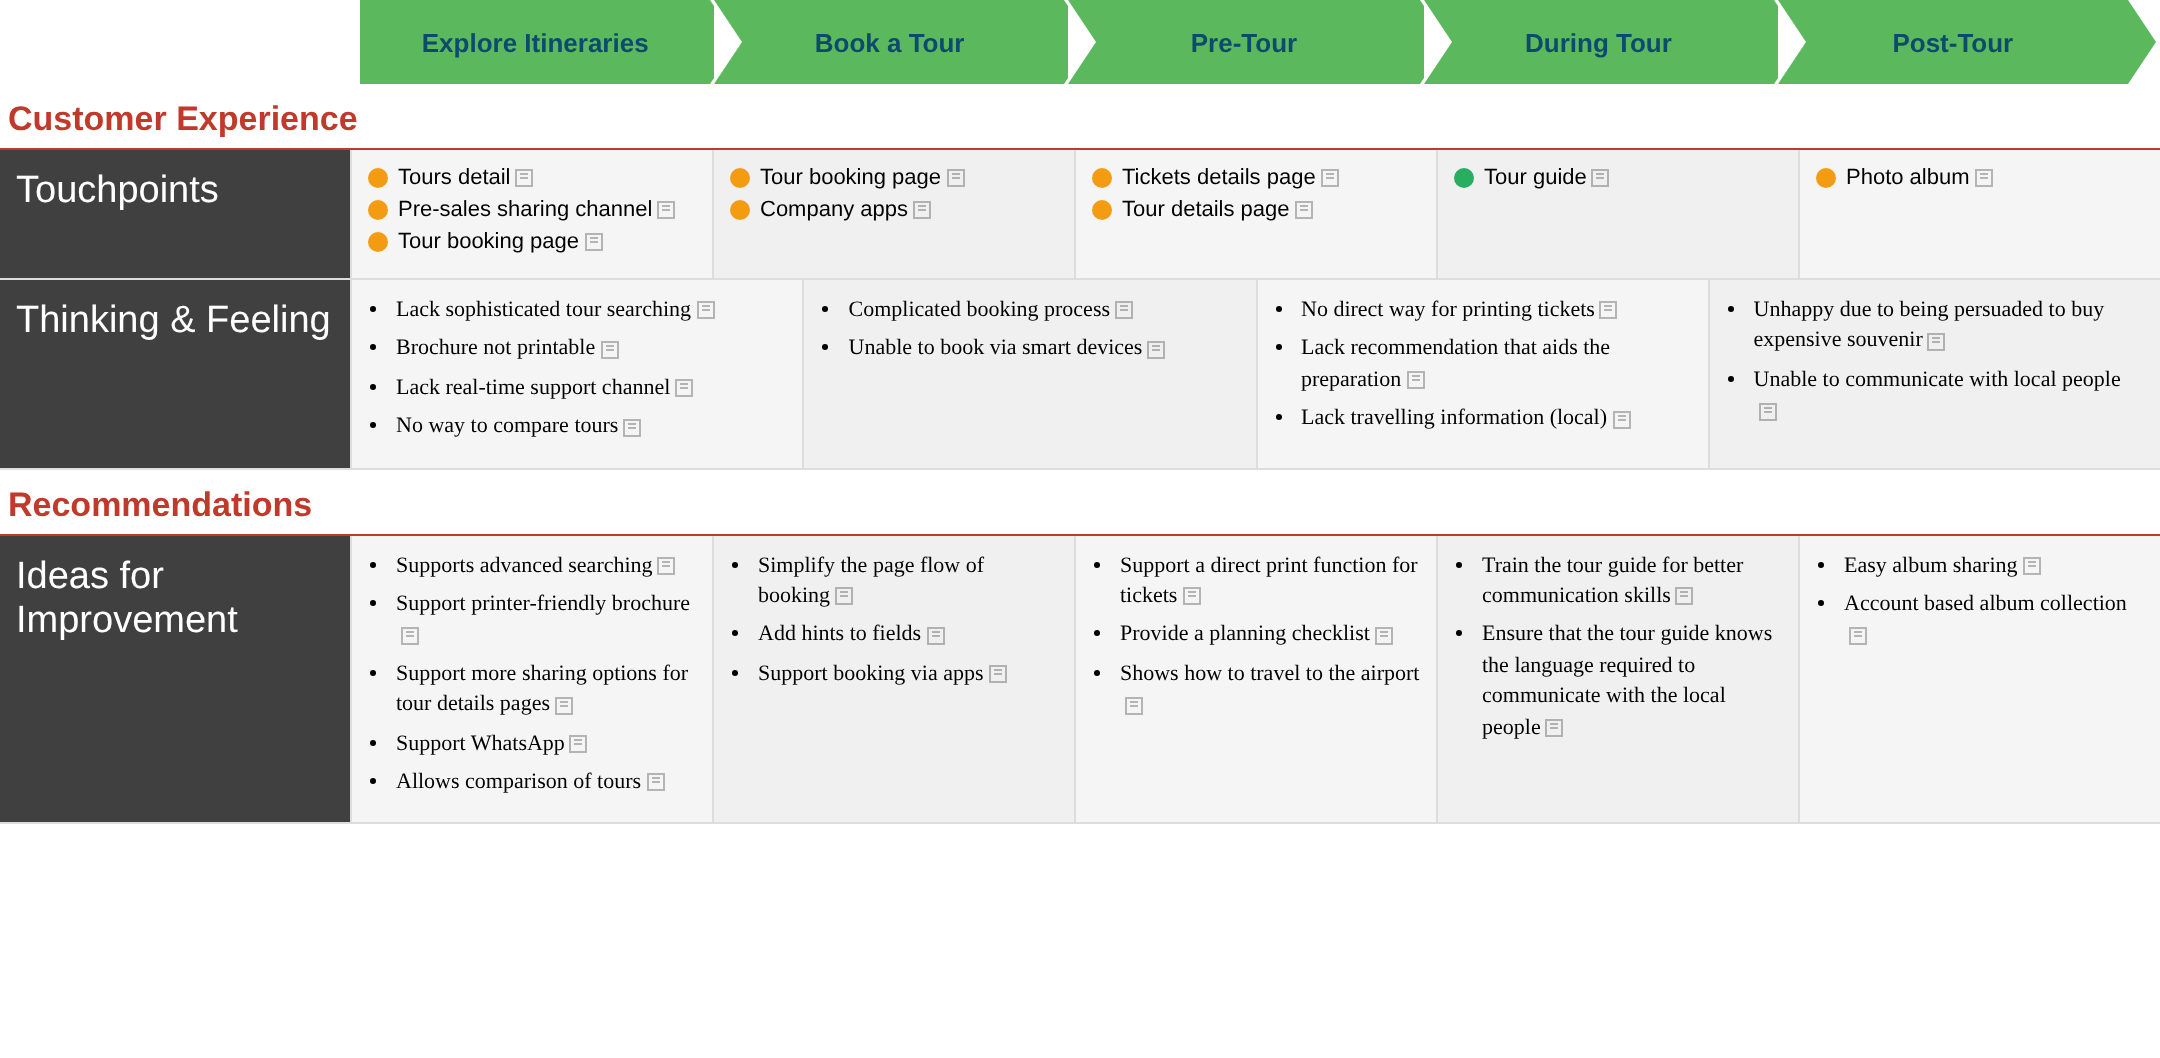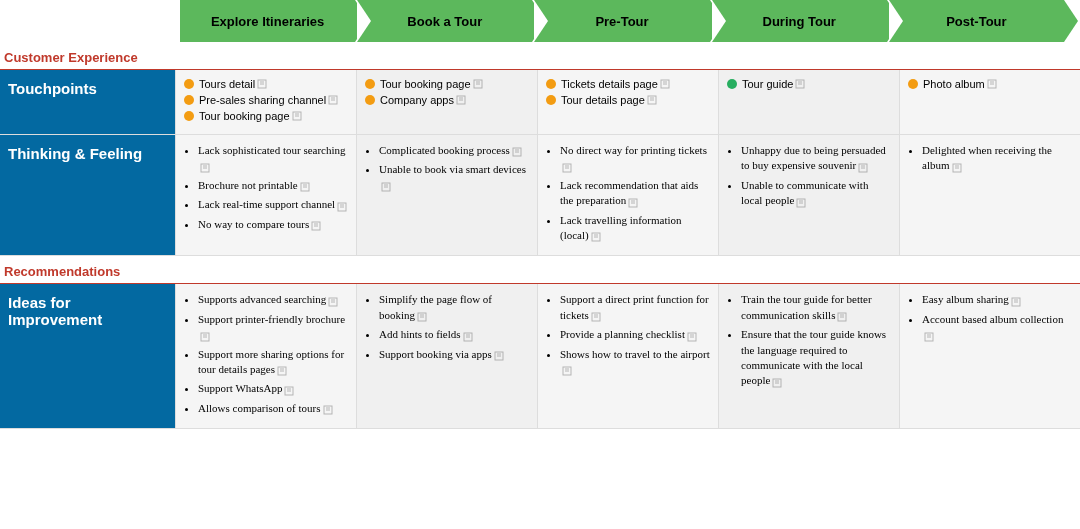--- a/index.html
+++ b/index.html
@@ -10,21 +10,21 @@
       display: flex;
       margin-left: 180px;
       margin-bottom: 0;
     }
     .arrow-item {
       position: relative;
       display: flex;
       align-items: center;
       justify-content: center;
       background: #5cb85c;
-      color: #000000;
+      color: #0c4a6e;
       font-weight: bold;
       font-size: 13px;
       height: 42px;
       flex: 1;
       text-align: center;
       margin-right: 2px;
     }
     .arrow-item::after {
       content: '';
       position: absolute;
@@ -48,39 +48,39 @@
       border-bottom: 21px solid transparent;
       border-left: 14px solid #fff;
       z-index: 2;
     }
     .arrow-item:first-child::before { display: none; }
     .arrow-item:last-child { margin-right: 16px; }
 
     
     .section-label {
       color: #c0392b;
-      font-size: 13px;
+      font-size: 17px;
       font-weight: bold;
       padding: 8px 4px 4px 4px;
       border-bottom: 1px solid #c0392b;
       margin: 0;
     }
 
     
     .grid-row {
       display: flex;
       border-bottom: 1px solid #ddd;
     }
     .row-header {
       width: 175px;
       min-width: 175px;
-      background: #0369a1;
+      background: #404040;
       color: white;
-      font-size: 15px;
-      font-weight: bold;
+      font-size: 19px;
+      font-weight: normal;
       padding: 10px 8px;
       display: flex;
       align-items: flex-start;
     }
     .grid-cell {
       flex: 1;
       border-left: 1px solid #ddd;
       padding: 8px;
       background: #f5f5f5;
       vertical-align: top;
@@ -304,29 +304,20 @@
               <line x1="3" y1="3" x2="7" y2="3" stroke="#555" stroke-width="1"></line>
               <line x1="3" y1="5" x2="7" y2="5" stroke="#555" stroke-width="1"></line>
             </svg></span></li>
         <li>Unable to communicate with local people<span class="icon-small"><svg viewBox="0 0 10 10" width="10" height="10">
               <rect x="1" y="1" width="8" height="8" fill="none" stroke="#555" stroke-width="1"></rect>
               <line x1="3" y1="3" x2="7" y2="3" stroke="#555" stroke-width="1"></line>
               <line x1="3" y1="5" x2="7" y2="5" stroke="#555" stroke-width="1"></line>
             </svg></span></li>
       </ul>
     </div>
-    <div class="grid-cell">
-      <ul class="bullet-list">
-        <li>Delighted when receiving the album<span class="icon-small"><svg viewBox="0 0 10 10" width="10" height="10">
-              <rect x="1" y="1" width="8" height="8" fill="none" stroke="#555" stroke-width="1"></rect>
-              <line x1="3" y1="3" x2="7" y2="3" stroke="#555" stroke-width="1"></line>
-              <line x1="3" y1="5" x2="7" y2="5" stroke="#555" stroke-width="1"></line>
-            </svg></span></li>
-      </ul>
-    </div>
   </div>
 
 <div class="section-label">Recommendations</div>
 
 <div class="grid-row">
   <div class="row-header">Ideas for Improvement</div>
 <div class="grid-cell">
       <ul class="bullet-list">
         <li>Supports advanced searching<span class="icon-small"><svg viewBox="0 0 10 10" width="10" height="10">
               <rect x="1" y="1" width="8" height="8" fill="none" stroke="#555" stroke-width="1"></rect>

